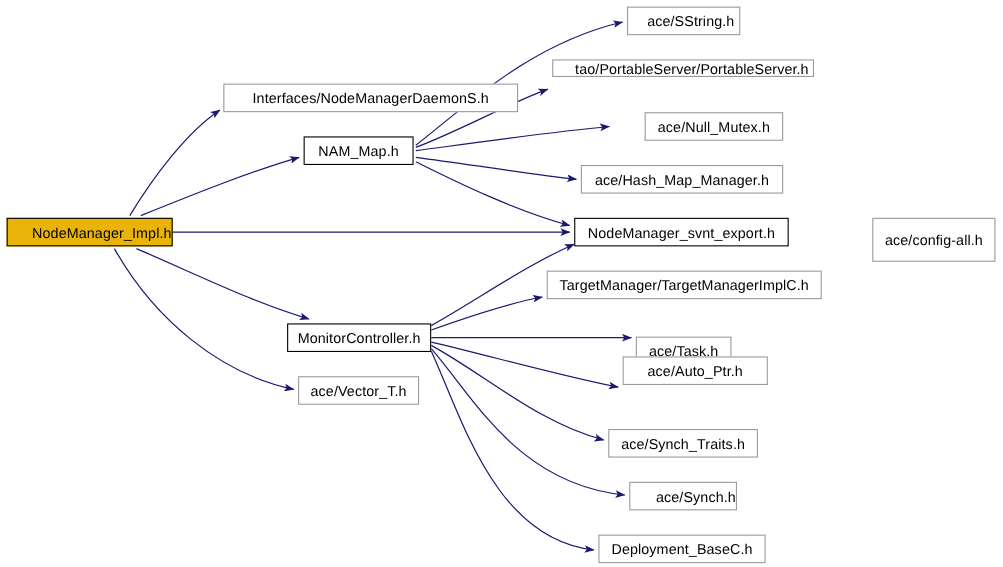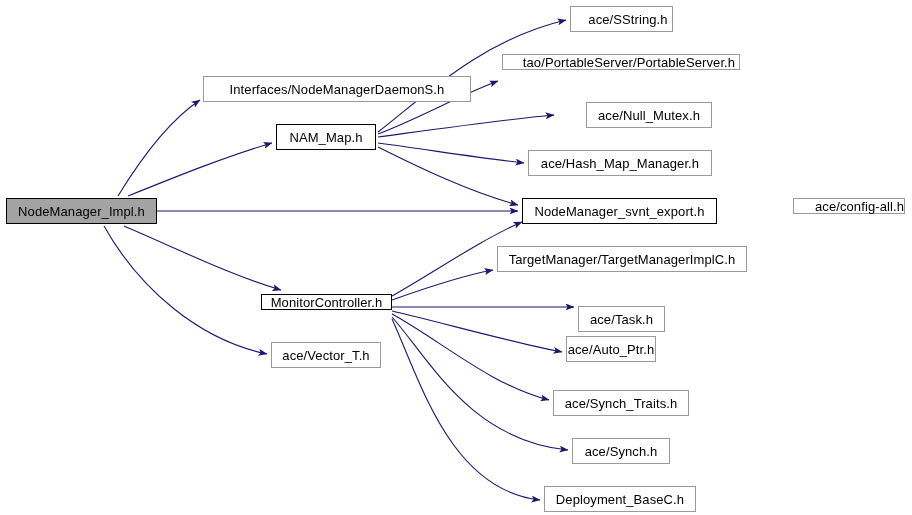--- a/index.html
+++ b/index.html
@@ -32,22 +32,23 @@
     border: 1px solid #9a9a9a;
     background: #ffffff;
     color: #000000;
     font-size: 13px;
     line-height: 1;
     white-space: nowrap;
     letter-spacing: 0.1px;
     z-index: 2;
   }
   .node.root {
-    background: #a3a3a3;
+    background: #eab308;
     border: 1px solid #000000;
+    justify-content: flex-end;
   }
   .node.expandable {
     border: 1px solid #000000;
   }
   .node-label {
     pointer-events: none;
   }
 </style>
 </head>
 <body>
@@ -99,42 +100,42 @@
       </div>
       <div class="node" style="left: 558px; top: 102px; width: 126px; height: 26px; margin-left: 28px;">
         <span class="node-label">ace/Null_Mutex.h</span>
       </div>
       <div class="node" style="left: 528px; top: 150px; width: 184px; height: 26px;">
         <span class="node-label">ace/Hash_Map_Manager.h</span>
       </div>
       <div class="node expandable" style="left: 522px; top: 198px; width: 195px; height: 26px;">
         <span class="node-label">NodeManager_svnt_export.h</span>
       </div>
-      <div class="node" style="left: 793px; top: 198px; width: 112px; height: 16px; justify-content: flex-end;">
+      <div class="node" style="left: 793px; top: 198px; width: 112px; height: 40px;">
         <span class="node-label">ace/config-all.h</span>
       </div>
       <div class="node" style="left: 497px; top: 246px; width: 250px; height: 26px;">
         <span class="node-label">TargetManager/TargetManagerImplC.h</span>
       </div>
-      <div class="node expandable" style="left: 261px; top: 294px; width: 131px; height: 16px;">
+      <div class="node expandable" style="left: 261px; top: 294px; width: 131px; height: 26px;">
         <span class="node-label">MonitorController.h</span>
       </div>
       <div class="node" style="left: 578px; top: 306px; width: 87px; height: 26px;">
         <span class="node-label">ace/Task.h</span>
       </div>
       <div class="node" style="left: 271px; top: 342px; width: 110px; height: 26px;">
         <span class="node-label">ace/Vector_T.h</span>
       </div>
-      <div class="node" style="left: 566px; top: 336px; width: 90px; height: 26px;">
+      <div class="node" style="left: 566px; top: 324px; width: 132px; height: 26px;">
         <span class="node-label">ace/Auto_Ptr.h</span>
       </div>
       <div class="node" style="left: 553px; top: 390px; width: 136px; height: 26px; text-align: center;">
         <span class="node-label">ace/Synch_Traits.h</span>
       </div>
-      <div class="node" style="left: 572px; top: 438px; width: 98px; height: 26px;">
+      <div class="node" style="left: 572px; top: 438px; width: 98px; height: 26px; justify-content: flex-end;">
         <span class="node-label">ace/Synch.h</span>
       </div>
       <div class="node" style="left: 544px; top: 486px; width: 152px; height: 26px;">
         <span class="node-label">Deployment_BaseC.h</span>
       </div>
     </div>
 
 </div>
 
 </body></html>

